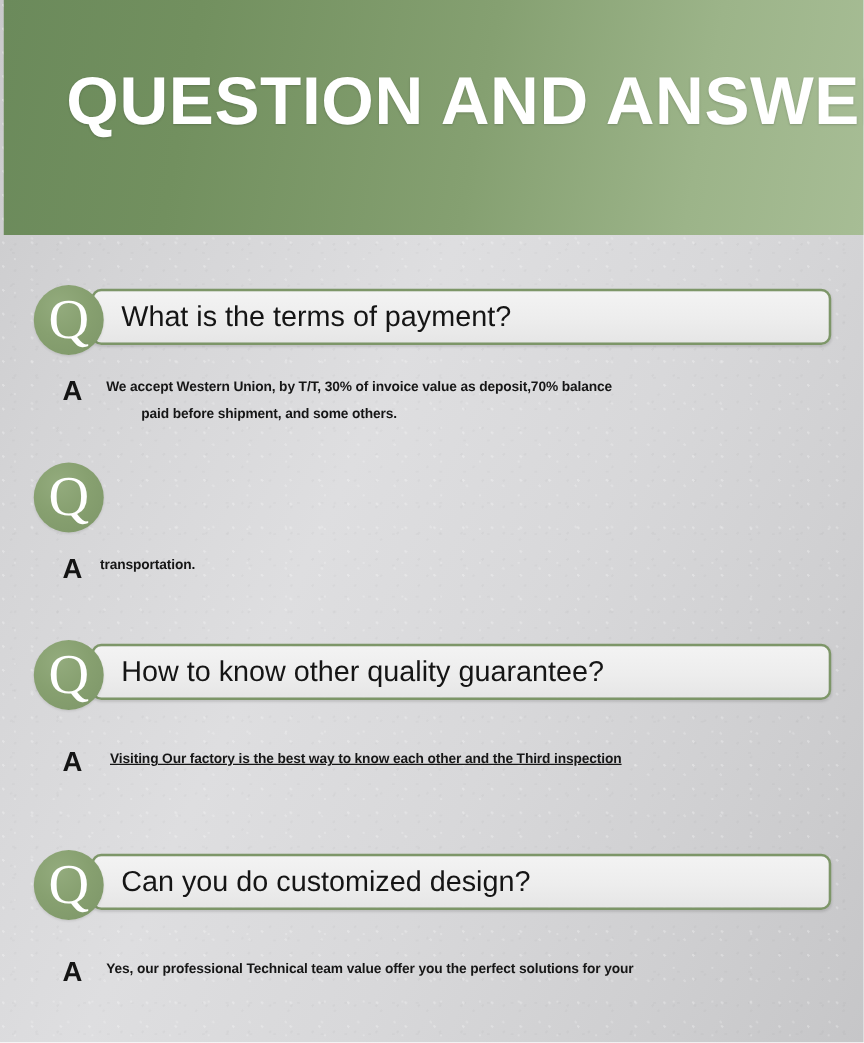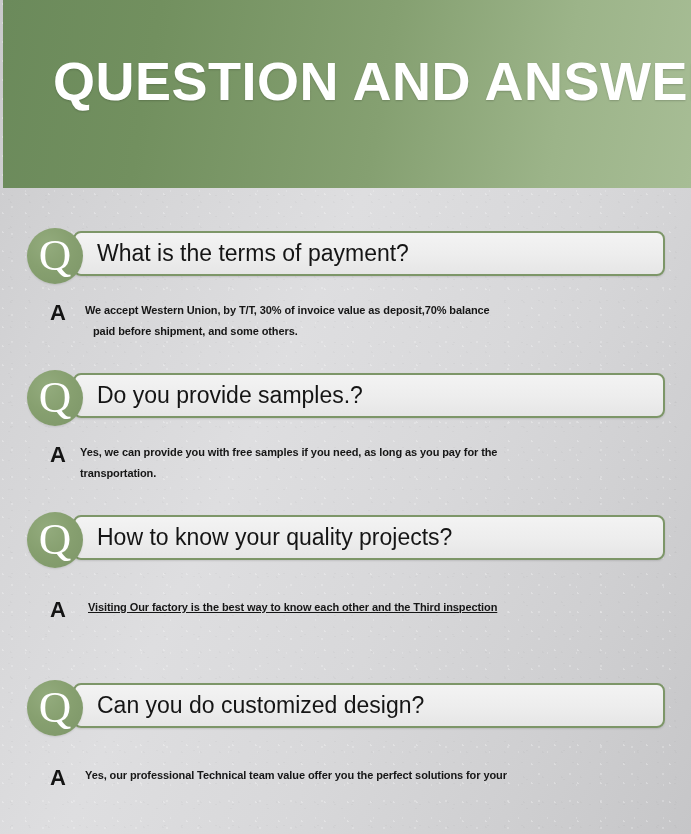--- a/index.html
+++ b/index.html
@@ -158,21 +158,21 @@
   .ans-4 { position: absolute; top: 85px;  left: 0; right: 0; }
 
   .a-badge-pos { left: 50px; top: 2px; }
 
   .ans-body-1 { position: absolute; left: 85px; top: 0; width: 580px; }
   .ans-body-2 { position: absolute; left: 80px; top: 0; width: 600px; }
   .ans-body-3 { position: absolute; left: 88px; top: 0; width: 580px; text-decoration: underline; }
   .ans-body-4 { position: absolute; left: 85px; top: 0; width: 585px; }
 
   .ans-line { display: block; white-space: nowrap; }
-  .ans-line-indent-1 { padding-left: 8px; }
+  .ans-line-indent-1 { padding-left: 8px; margin-left: 20px; }
 </style>
 </head>
 <body>
 
 <div id="page">
 
   <div id="texture"></div>
 
   <div id="header">
     <div id="header-title">QUESTION AND ANSWER</div>
@@ -192,38 +192,34 @@
         <div class="answer-text ans-body-1">
           <span class="ans-line">We accept Western Union, by T/T, 30% of invoice value as deposit,70% balance</span>
           <span class="ans-line ans-line-indent-1">paid before shipment, and some others.</span>
         </div>
       </div>
     </div>
 
     <div class="qa-item item-2">
       <div class="question-row">
         <div class="q-badge">Q</div>
+      </div>
+      <div class="answer-row ans-2">
+        <div class="a-badge a-badge-pos">A</div>
+        <div class="answer-text ans-body-2">
+          <span class="ans-line">transportation.</span>
+        </div>
+      </div>
+    </div>
+
+    <div class="qa-item item-3">
+      <div class="question-row">
+        <div class="q-badge">Q</div>
         <div class="question-box">
-          <div class="question-text">Do you provide samples.?</div>
-        </div>
-      </div>
-      <div class="answer-row ans-2">
-        <div class="a-badge a-badge-pos">A</div>
-        <div class="answer-text ans-body-2">
-          <span class="ans-line">Yes, we can provide you with free samples if you need, as long as you pay for the</span>
-          <span class="ans-line">transportation.</span>
-        </div>
-      </div>
-    </div>
-
-    <div class="qa-item item-3">
-      <div class="question-row">
-        <div class="q-badge">Q</div>
-        <div class="question-box">
-          <div class="question-text">How to know your quality projects?</div>
+          <div class="question-text">How to know other quality guarantee?</div>
         </div>
       </div>
       <div class="answer-row ans-3">
         <div class="a-badge a-badge-pos">A</div>
         <div class="answer-text ans-body-3">
           <span class="ans-line">Visiting Our factory is the best way to know each other and the Third inspection</span>
         </div>
       </div>
     </div>
 

